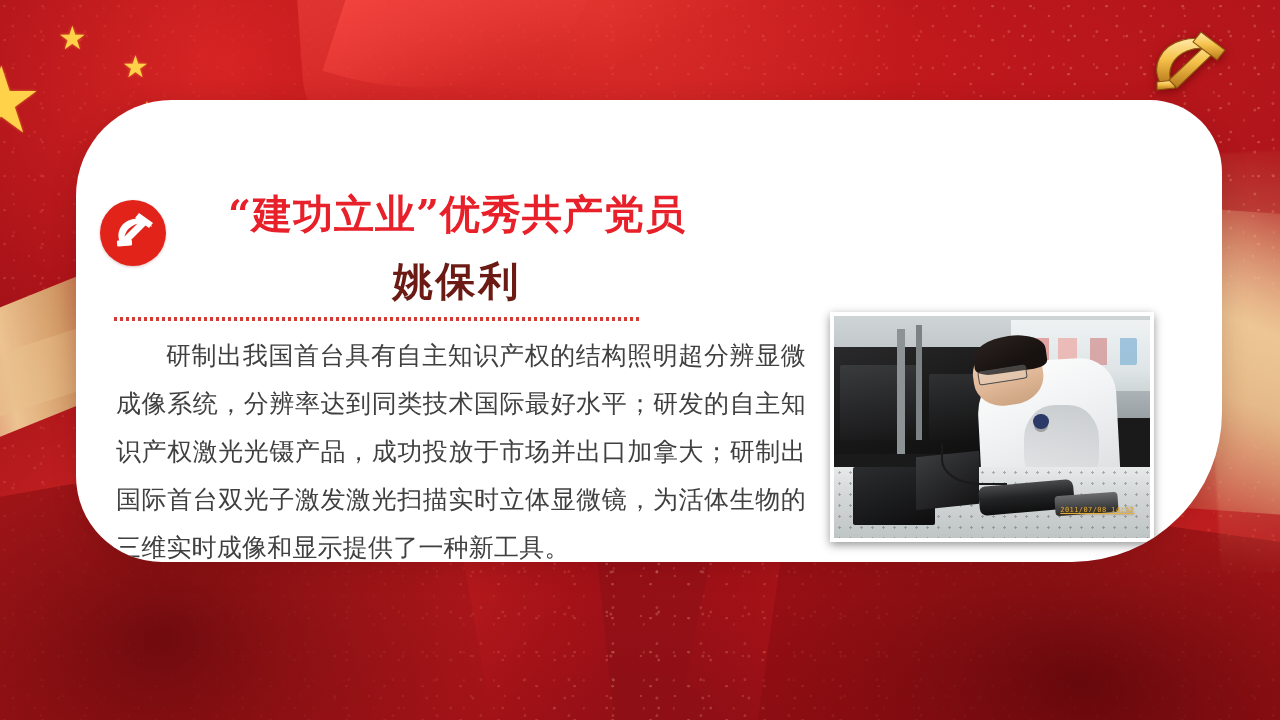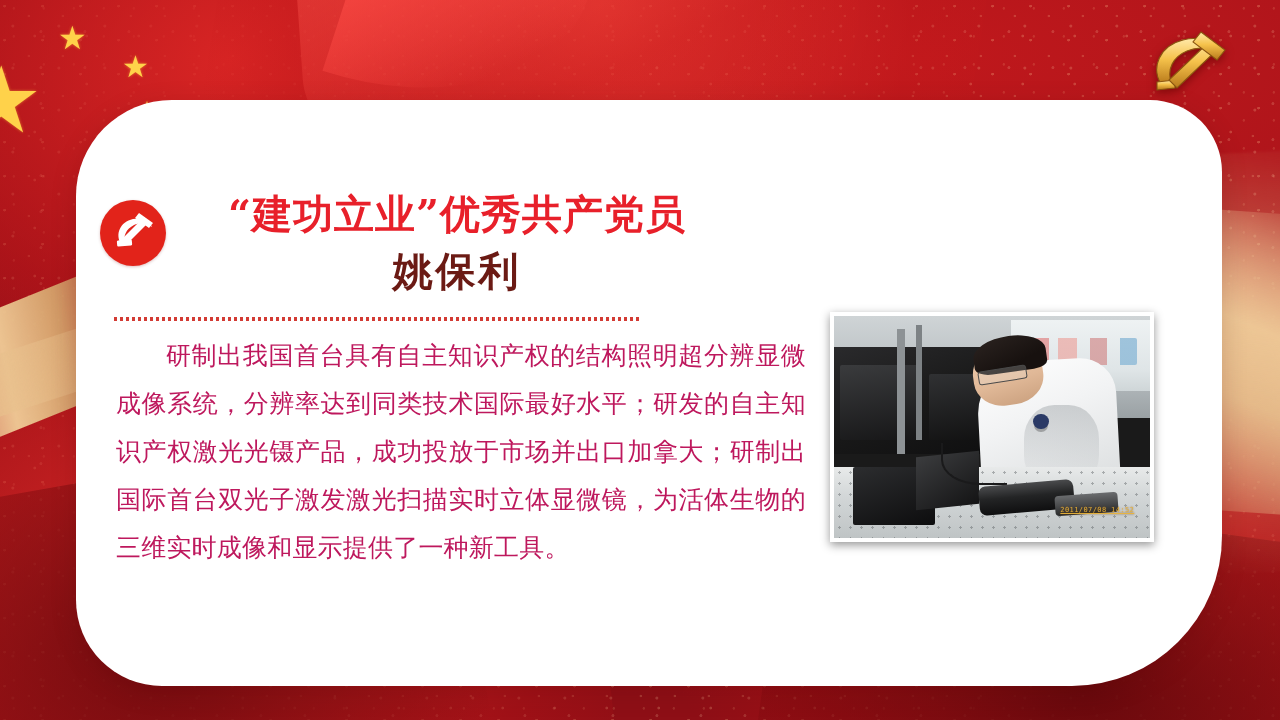--- a/index.html
+++ b/index.html
@@ -119,21 +119,21 @@
   
   .emblem-tr{
     position:absolute;right:38px;top:22px;width:110px;height:84px;
     display:flex;align-items:center;justify-content:center;
   }
   .emblem-tr svg{filter:drop-shadow(0 3px 4px rgba(90,0,0,.55));}
 
   
   .card{
     position:absolute;
-    left:76px;top:100px;width:1146px;height:586px;
+    left:76px;top:100px;width:1146px;height:462px;
     background:#FFFFFF;
     border-top-left-radius:96px;
     border-top-right-radius:72px;
     border-bottom-right-radius:150px;
     border-bottom-left-radius:86px;
     box-shadow:0 6px 26px rgba(80,0,0,.18);
     overflow:hidden;
   }
 
   
@@ -159,38 +159,38 @@
     line-height:1.12;
     white-space:nowrap;
   }
   .title-name{
     font-family:"DejaVu Serif","Liberation Serif",serif;
     font-weight:bold;
     font-size:40px;
     color:#6B1A14;
     letter-spacing:3px;
     line-height:1.18;
-    margin-top:10px;
+    margin-top:20px;
   }
 
   
   .divider{
     position:absolute;left:38px;top:217px;width:528px;height:4px;
     background-image:linear-gradient(to right,#D33B34 0 3px, transparent 3px 6px);
     background-size:6px 4px;
     background-repeat:repeat-x;
   }
 
   
   .body-text{
     position:absolute;left:40px;top:232px;width:690px;
     font-family:"DejaVu Sans","Liberation Sans",sans-serif;
     font-size:25px;
     line-height:48px;
-    color:#be185d;
+    color:#404040;
     text-align:justify;
     text-indent:2em;
     letter-spacing:.2px;
   }
 
   
   .photo{
     position:absolute;left:754px;top:212px;width:316px;height:222px;
     border:4px solid #FFFFFF;
     box-shadow:0 3px 9px rgba(0,0,0,.42);

